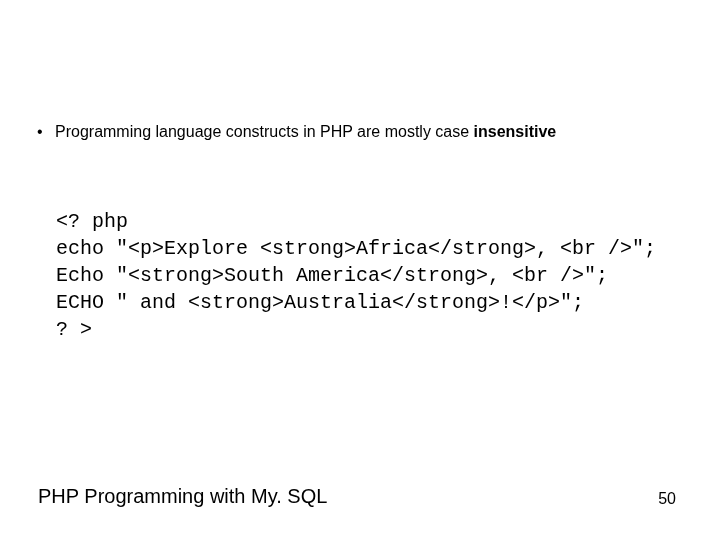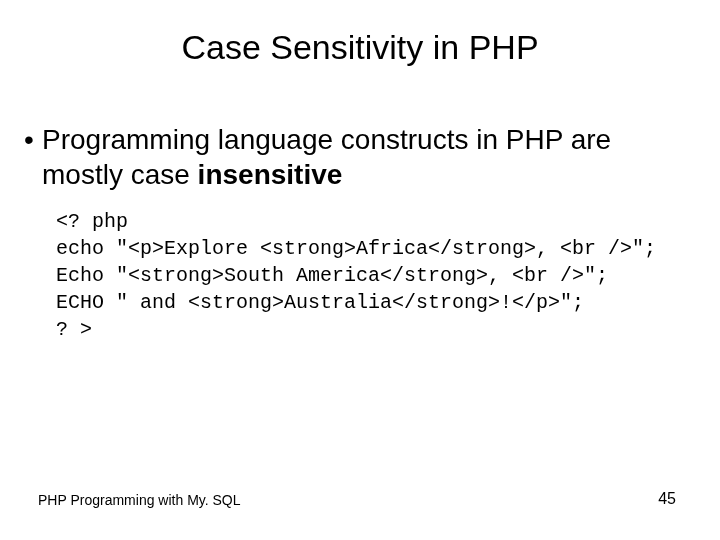--- a/index.html
+++ b/index.html
@@ -23,23 +23,23 @@
     top: 28px;
     left: 0;
     width: 100%;
     text-align: center;
     font-size: 34px;
     font-weight: 400;
   }
   .bullet-row {
     position: absolute;
     top: 122px;
-    left: 24px;
+    left: 37px;
     right: 40px;
-    font-size: 28px;
+    font-size: 16px;
     line-height: 1.25;
   }
   .bullet-dot {
     display: inline-block;
     vertical-align: top;
     width: 18px;
   }
   .bullet-text {
     display: inline-block;
     vertical-align: top;
@@ -57,43 +57,42 @@
     line-height: 1.35;
     white-space: pre;
   }
   .code-block .kw {
     font-weight: 400;
   }
   .footer-left {
     position: absolute;
     bottom: 32px;
     left: 38px;
-    font-size: 14px;
+    font-size: 20px;
     text-align: center;
   }
   .footer-right {
     position: absolute;
     bottom: 32px;
     right: 44px;
     font-size: 16px;
   }
 </style>
 </head>
 <body>
 
 <div class="slide">
 
-  <div class="title">Case Sensitivity in PHP</div>
 
   <div class="bullet-row">
     <span class="bullet-dot">•</span><span class="bullet-text"><span>Programming language constructs in PHP are mostly case </span><span class="emph">insensitive</span></span>
   </div>
 
   <div class="code-block"><span>&lt;? php</span>
 <span class="kw">echo</span><span> "&lt;p&gt;Explore &lt;strong&gt;Africa&lt;/strong&gt;, &lt;br /&gt;";</span>
 <span class="kw">Echo</span><span> "&lt;strong&gt;South America&lt;/strong&gt;, &lt;br /&gt;";</span>
 <span class="kw">ECHO</span><span> " and &lt;strong&gt;Australia&lt;/strong&gt;!&lt;/p&gt;";</span>
 <span>? &gt;</span></div>
 
   <div class="footer-left">PHP Programming with My. SQL</div>
-  <div class="footer-right">45</div>
+  <div class="footer-right">50</div>
 
 </div>
 
 </body></html>

